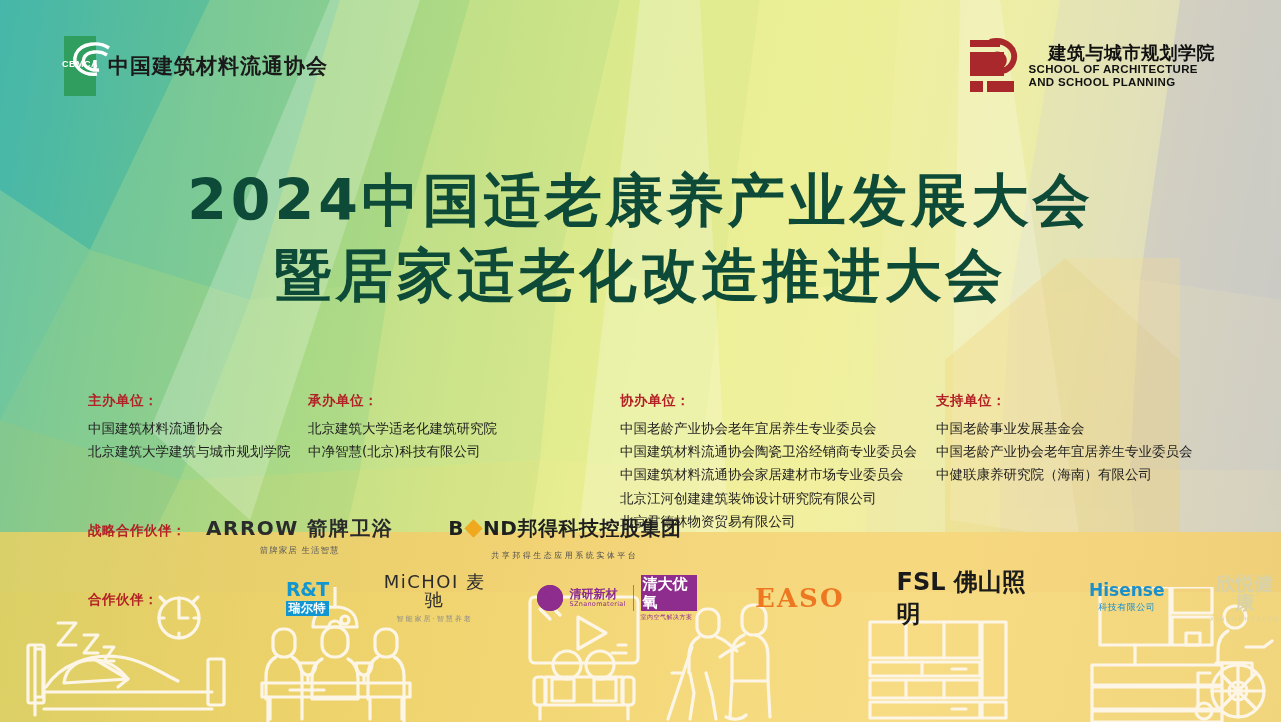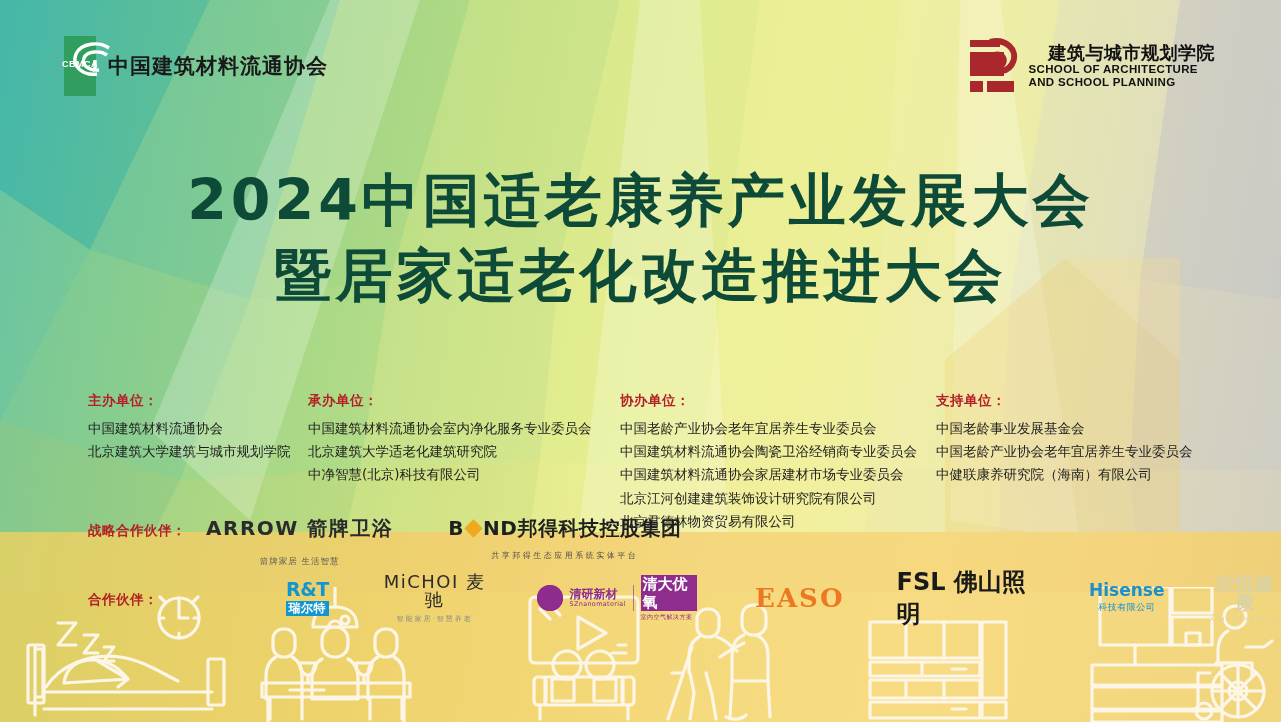--- a/index.html
+++ b/index.html
@@ -116,21 +116,21 @@
     font-size:13.5px; font-weight:bold; color:#b32025;
     letter-spacing:.5px; padding-top:4px; width:110px; flex:0 0 110px;
   }
   .arrow-logo{ margin-left:8px; text-align:center; }
   .arrow-logo .main{
     font-family:"DejaVu Sans",sans-serif; font-size:20px; font-weight:bold;
     color:#2b2b2b; letter-spacing:1.5px; line-height:1.05;
   }
   .arrow-logo .sub{
     font-family:"DejaVu Sans",sans-serif; font-size:8.5px; color:#5a5a5a;
-    letter-spacing:1px; margin-top:17px;
+    letter-spacing:1px; margin-top:6px;
   }
   .bond-logo{ margin-left:55px; text-align:center; }
   .bond-logo .main{
     font-family:"DejaVu Sans",sans-serif; font-size:20px; font-weight:bold;
     color:#1f1f1f; letter-spacing:.5px; line-height:1.05;
     display:flex; align-items:center; justify-content:center; gap:1px;
   }
   .bond-dia{
     display:inline-block; width:13px;height:13px;background:#f0a81e;
     transform:rotate(45deg); margin:0 2px;
@@ -382,21 +382,20 @@
   <div class="orgs">
 
     <div class="org-col c1">
       <div class="org-head">主办单位：</div>
       <div class="org-item">中国建筑材料流通协会</div>
       <div class="org-item">北京建筑大学建筑与城市规划学院</div>
     </div>
 
     <div class="org-col c2">
       <div class="org-head">承办单位：</div>
-      <div class="org-item">中国建筑材料流通协会室内净化服务专业委员会</div>
       <div class="org-item">北京建筑大学适老化建筑研究院</div>
       <div class="org-item">中净智慧(北京)科技有限公司</div>
     </div>
 
     <div class="org-col c3">
       <div class="org-head">协办单位：</div>
       <div class="org-item">中国老龄产业协会老年宜居养生专业委员会</div>
       <div class="org-item">中国建筑材料流通协会陶瓷卫浴经销商专业委员会</div>
       <div class="org-item">中国建筑材料流通协会家居建材市场专业委员会</div>
       <div class="org-item">北京江河创建建筑装饰设计研究院有限公司</div>

